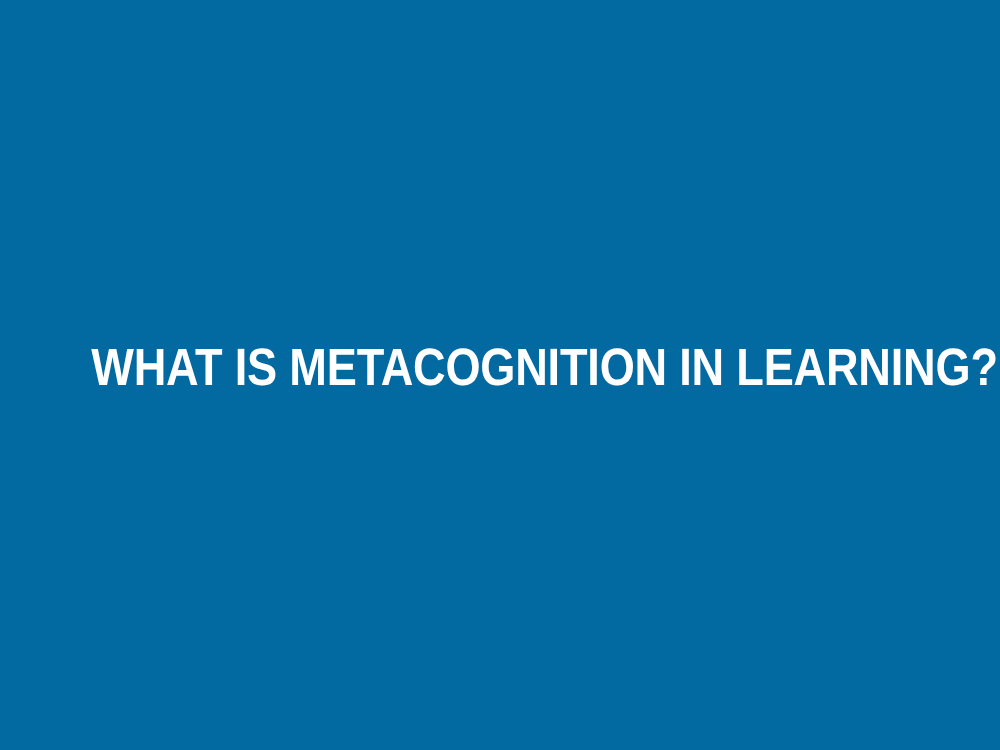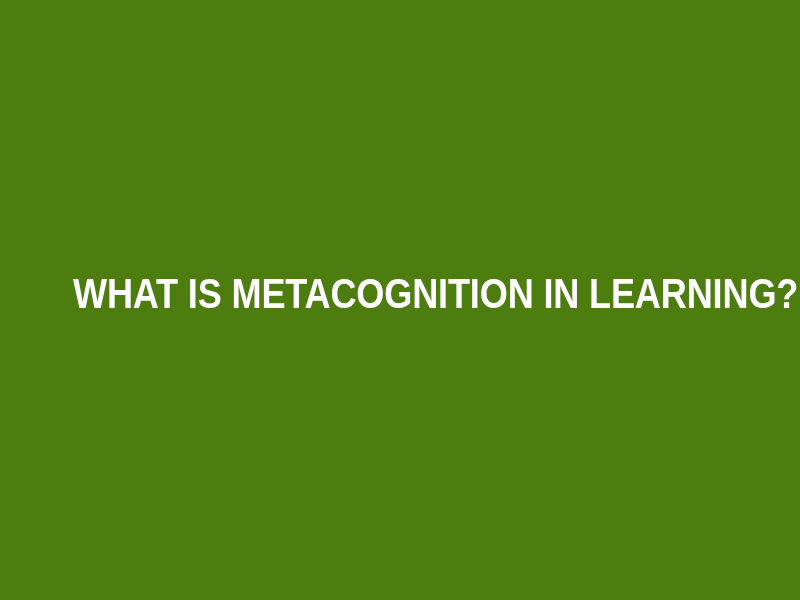--- a/index.html
+++ b/index.html
@@ -61,21 +61,21 @@
   .headline-inner {
     display: inline-block;
     transform: scaleX(0.86);
     transform-origin: left center;
     white-space: nowrap;
   }
 </style>
 </head>
 <body>
 
-<div class="banner" style="background-color: #4d7c0f;">
+<div class="banner" style="background-color: #0369a1;">
 
   <div class="headline-wrap">
 
     <h1 class="headline" style="color: rgb(255, 255, 255);">
       <span class="headline-inner">WHAT IS METACOGNITION IN LEARNING?</span>
     </h1>
 
   </div>
 </div>
 

